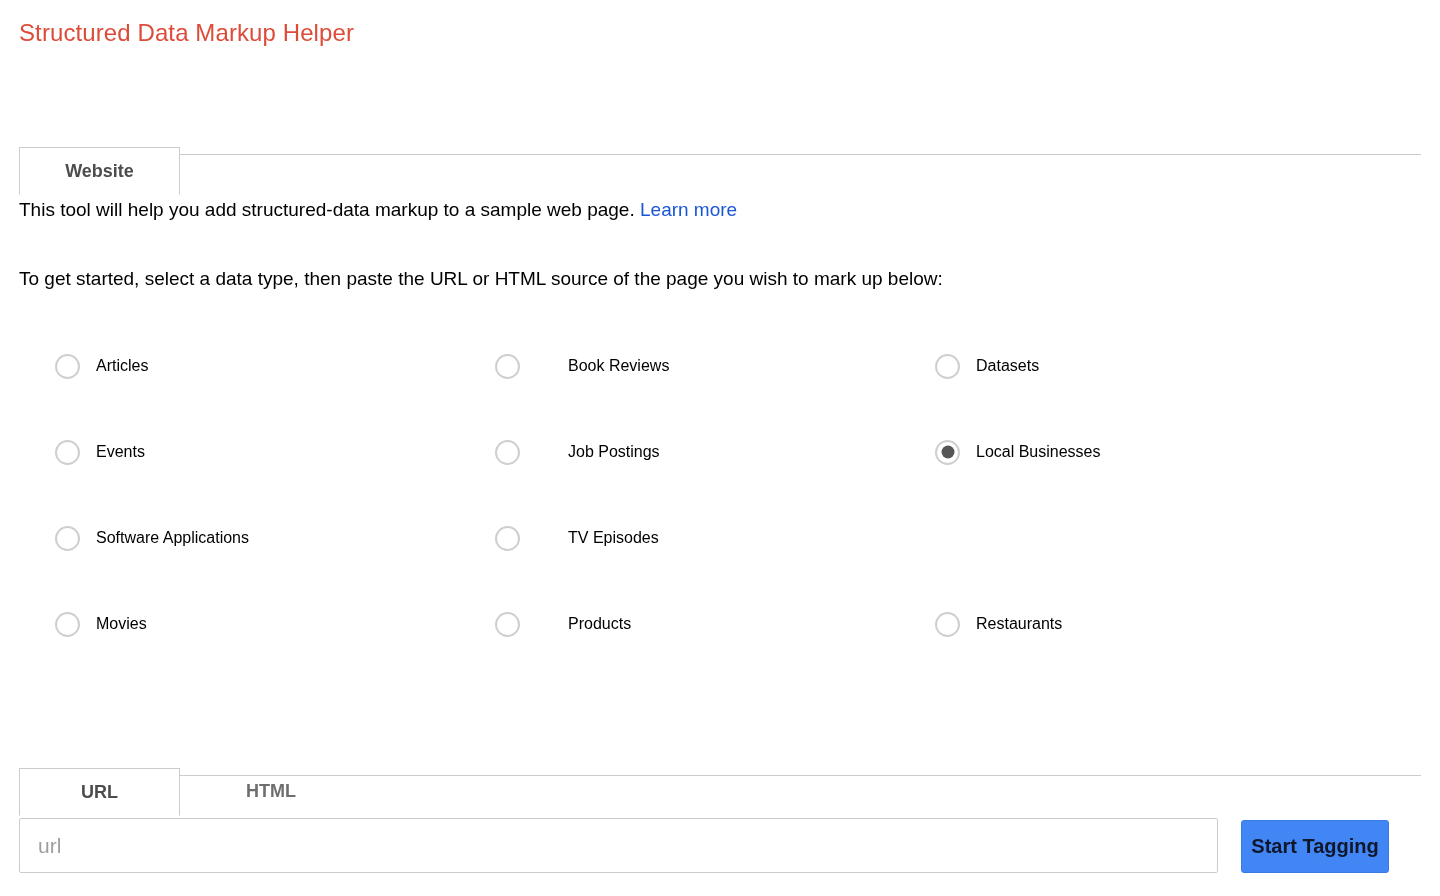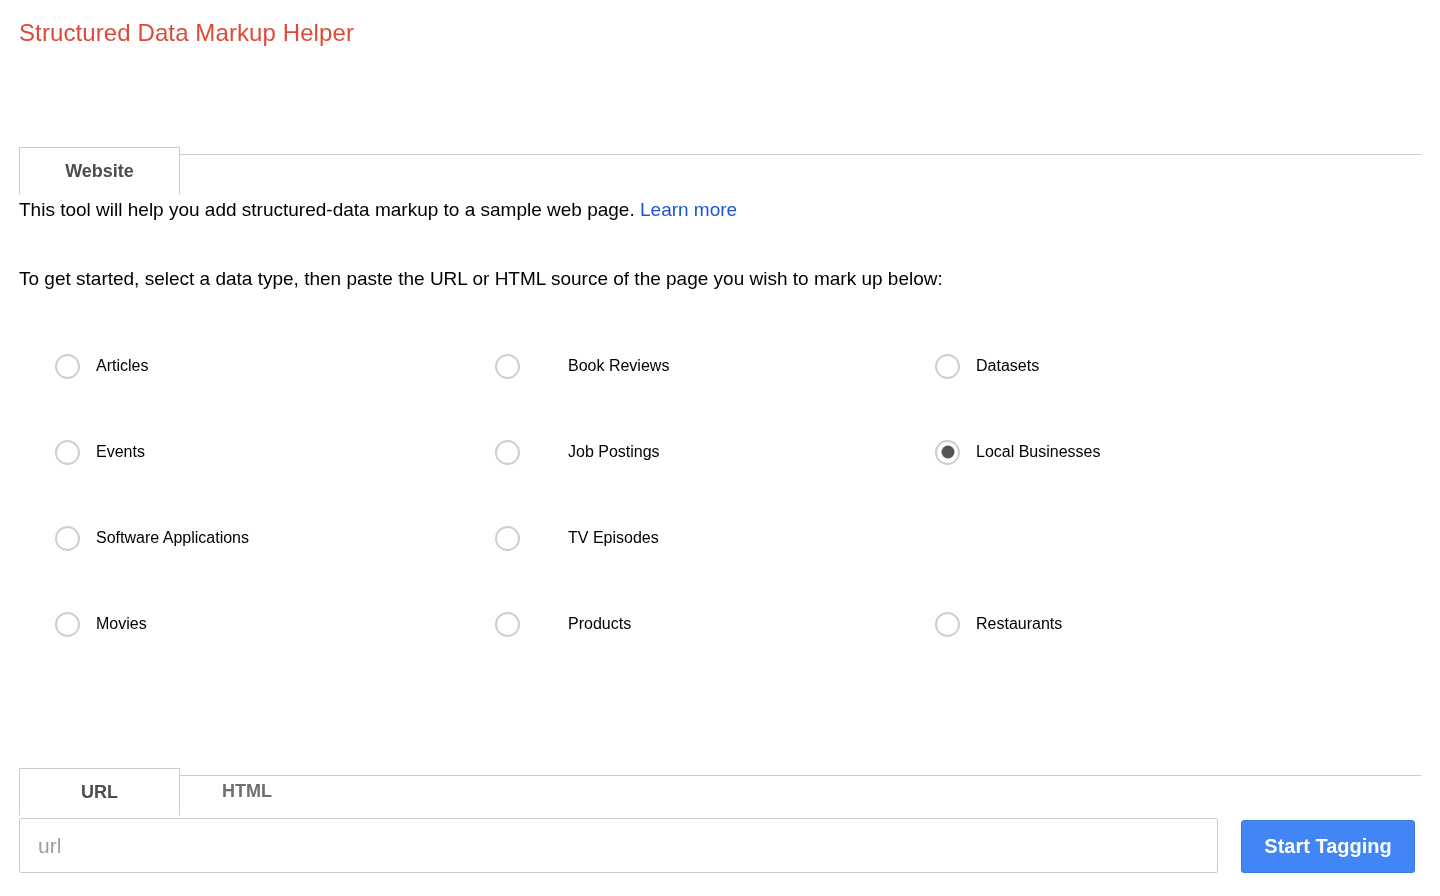--- a/index.html
+++ b/index.html
@@ -68,21 +68,21 @@
     border: 1px solid #cccccc;
     border-bottom: 1px solid #ffffff;
     background: #ffffff;
     color: #4d4d4d;
     height: 48px;
   }
 
   .tab-website { left: 0px;   width: 161px; }
   .tab-email   { left: 161px; width: 160px; }
   .tab-url     { left: 0px;   width: 161px; }
-  .tab-html    { left: 148px; width: 160px; }
+  .tab-html    { left: 172px; width: 160px; }
 
   
   .intro-line {
     position: absolute;
     left: 19px;
     font-size: 19px;
     line-height: 28px;
     color: #000000;
     white-space: nowrap;
   }
@@ -173,27 +173,27 @@
     outline: none;
   }
   .url-input::placeholder {
     color: #9e9e9e;
     opacity: 1;
   }
   .start-btn {
     position: absolute;
     left: 1222px;
     top: 2px;
-    width: 174px;
+    width: 148px;
     height: 53px;
     box-sizing: border-box;
     background: #4285f4;
     border: 1px solid #3a7ae4;
     border-radius: 3px;
-    color: #ffffff;
+    color: #0f172a;
     font-family: "Liberation Sans", sans-serif;
     font-size: 20px;
     font-weight: bold;
     cursor: pointer;
     display: flex;
     align-items: center;
     justify-content: center;
     white-space: nowrap;
   }
 </style>

